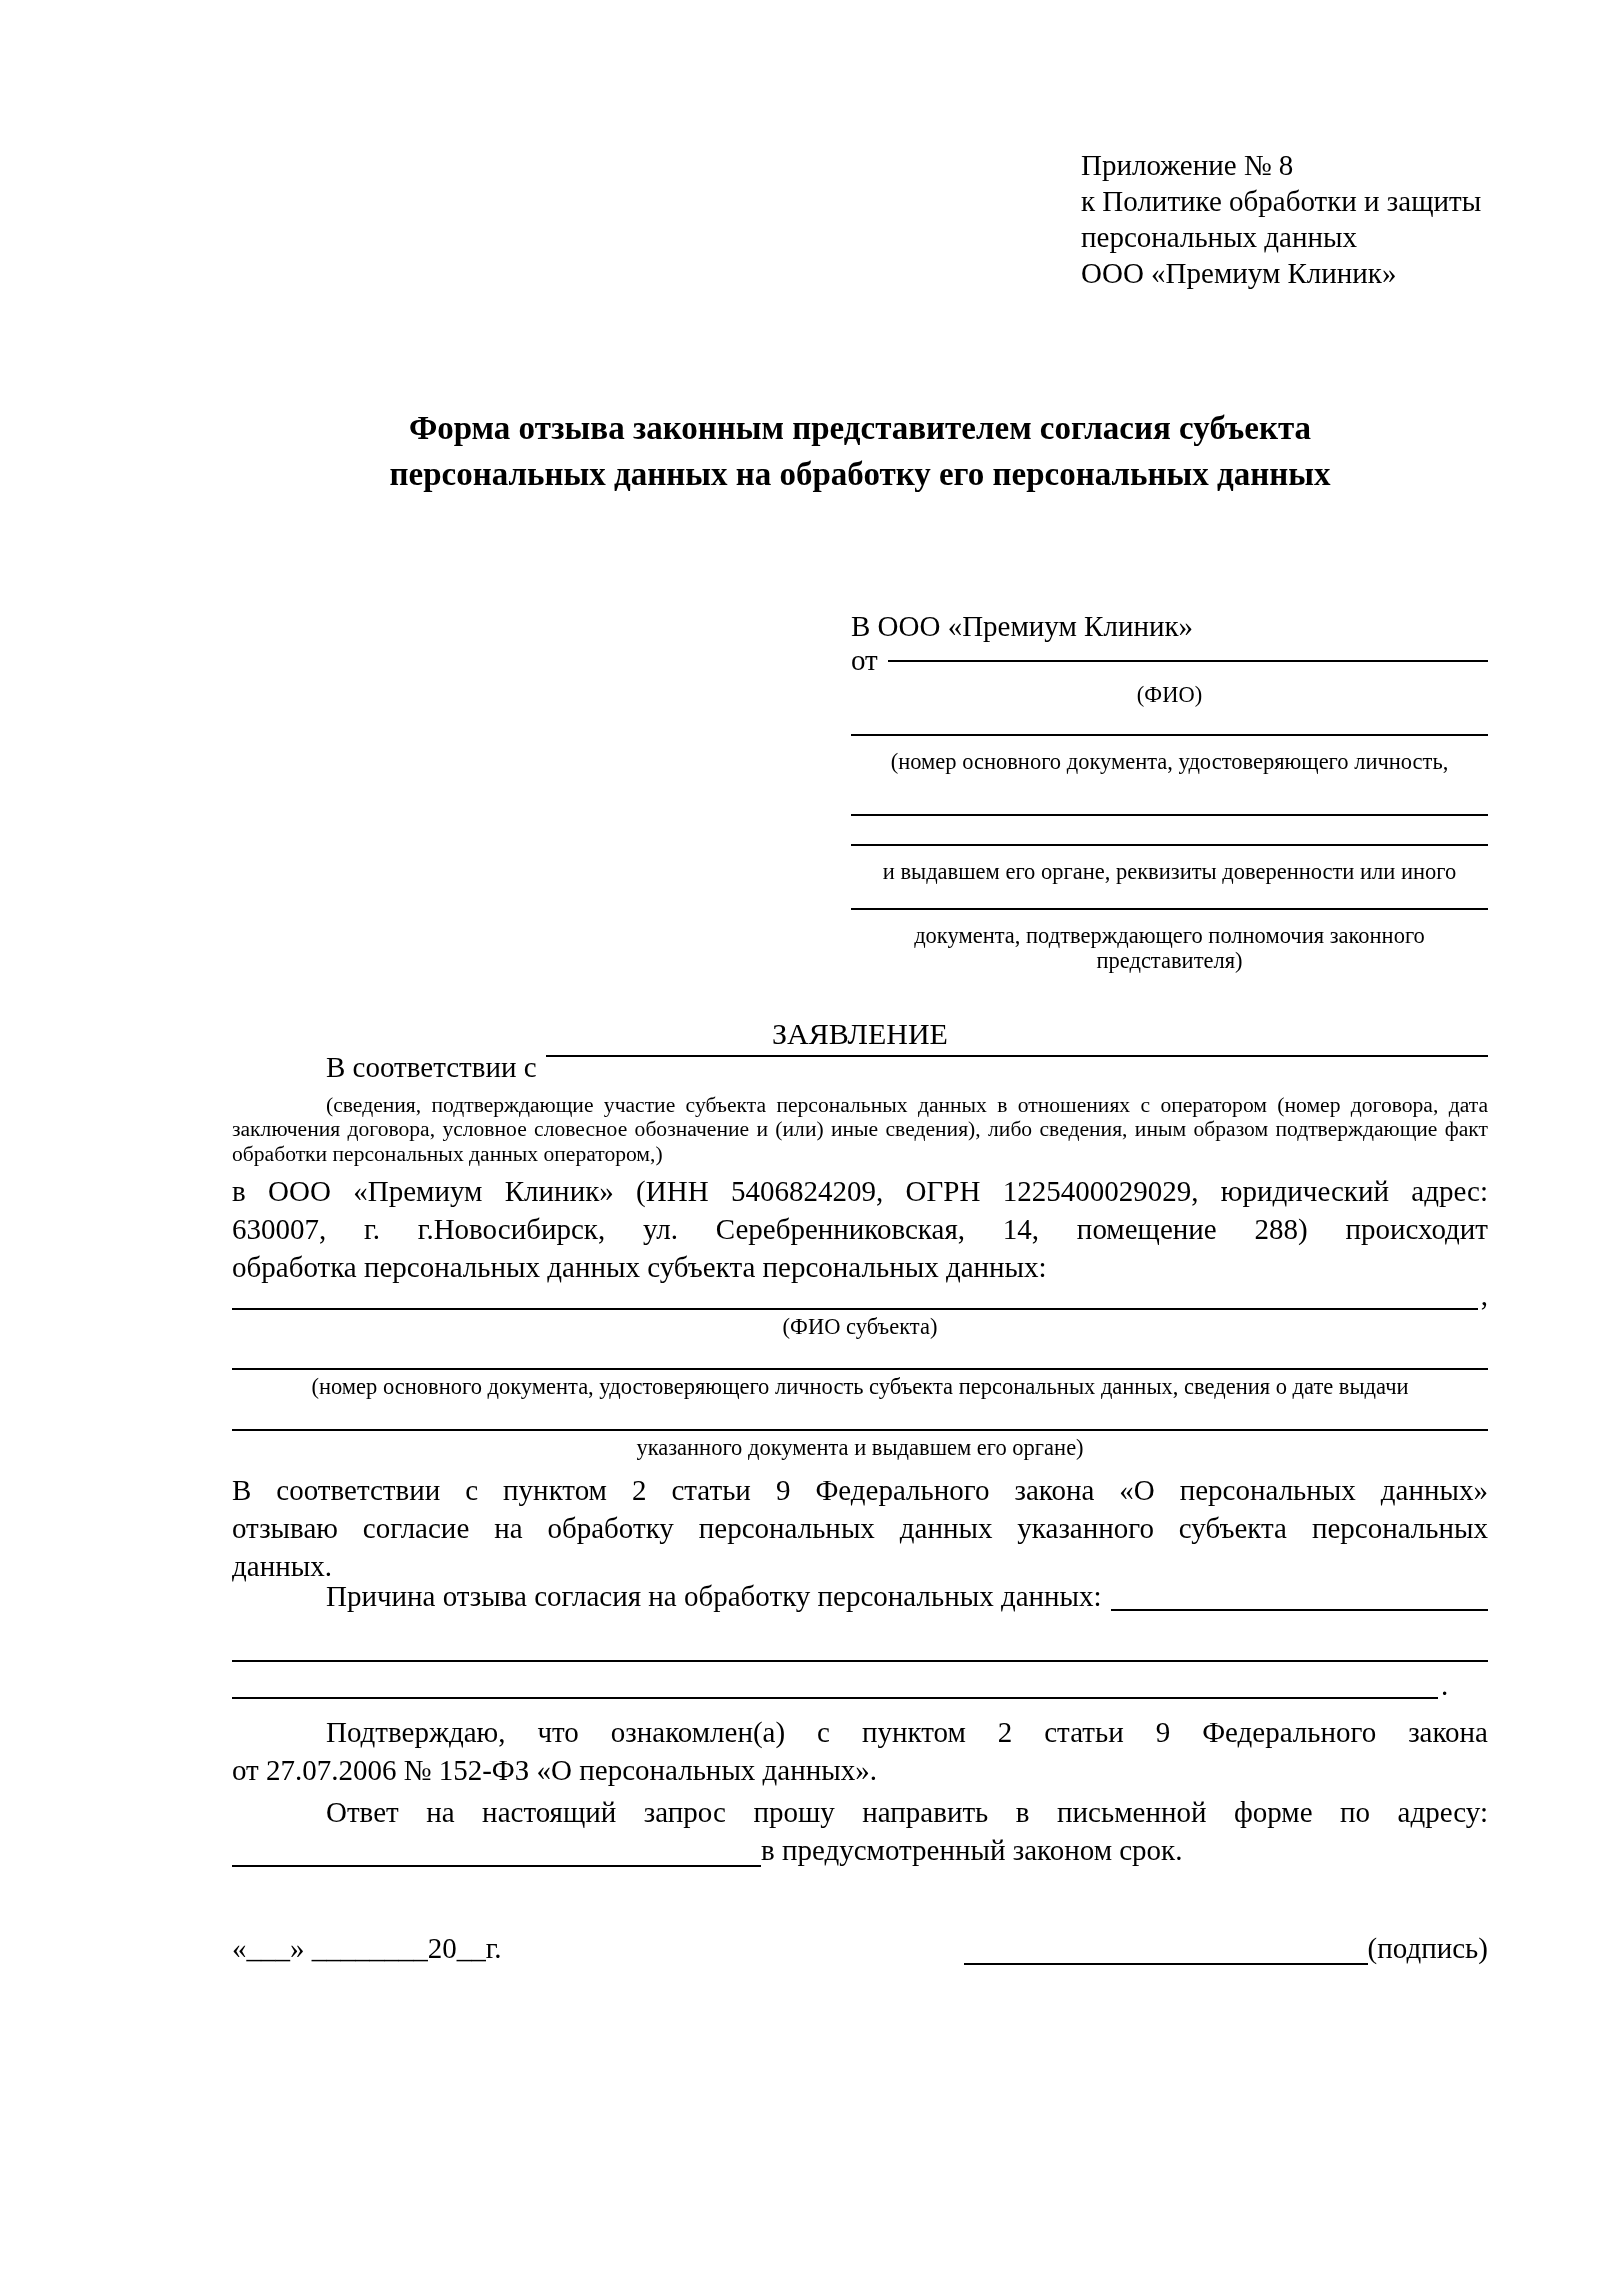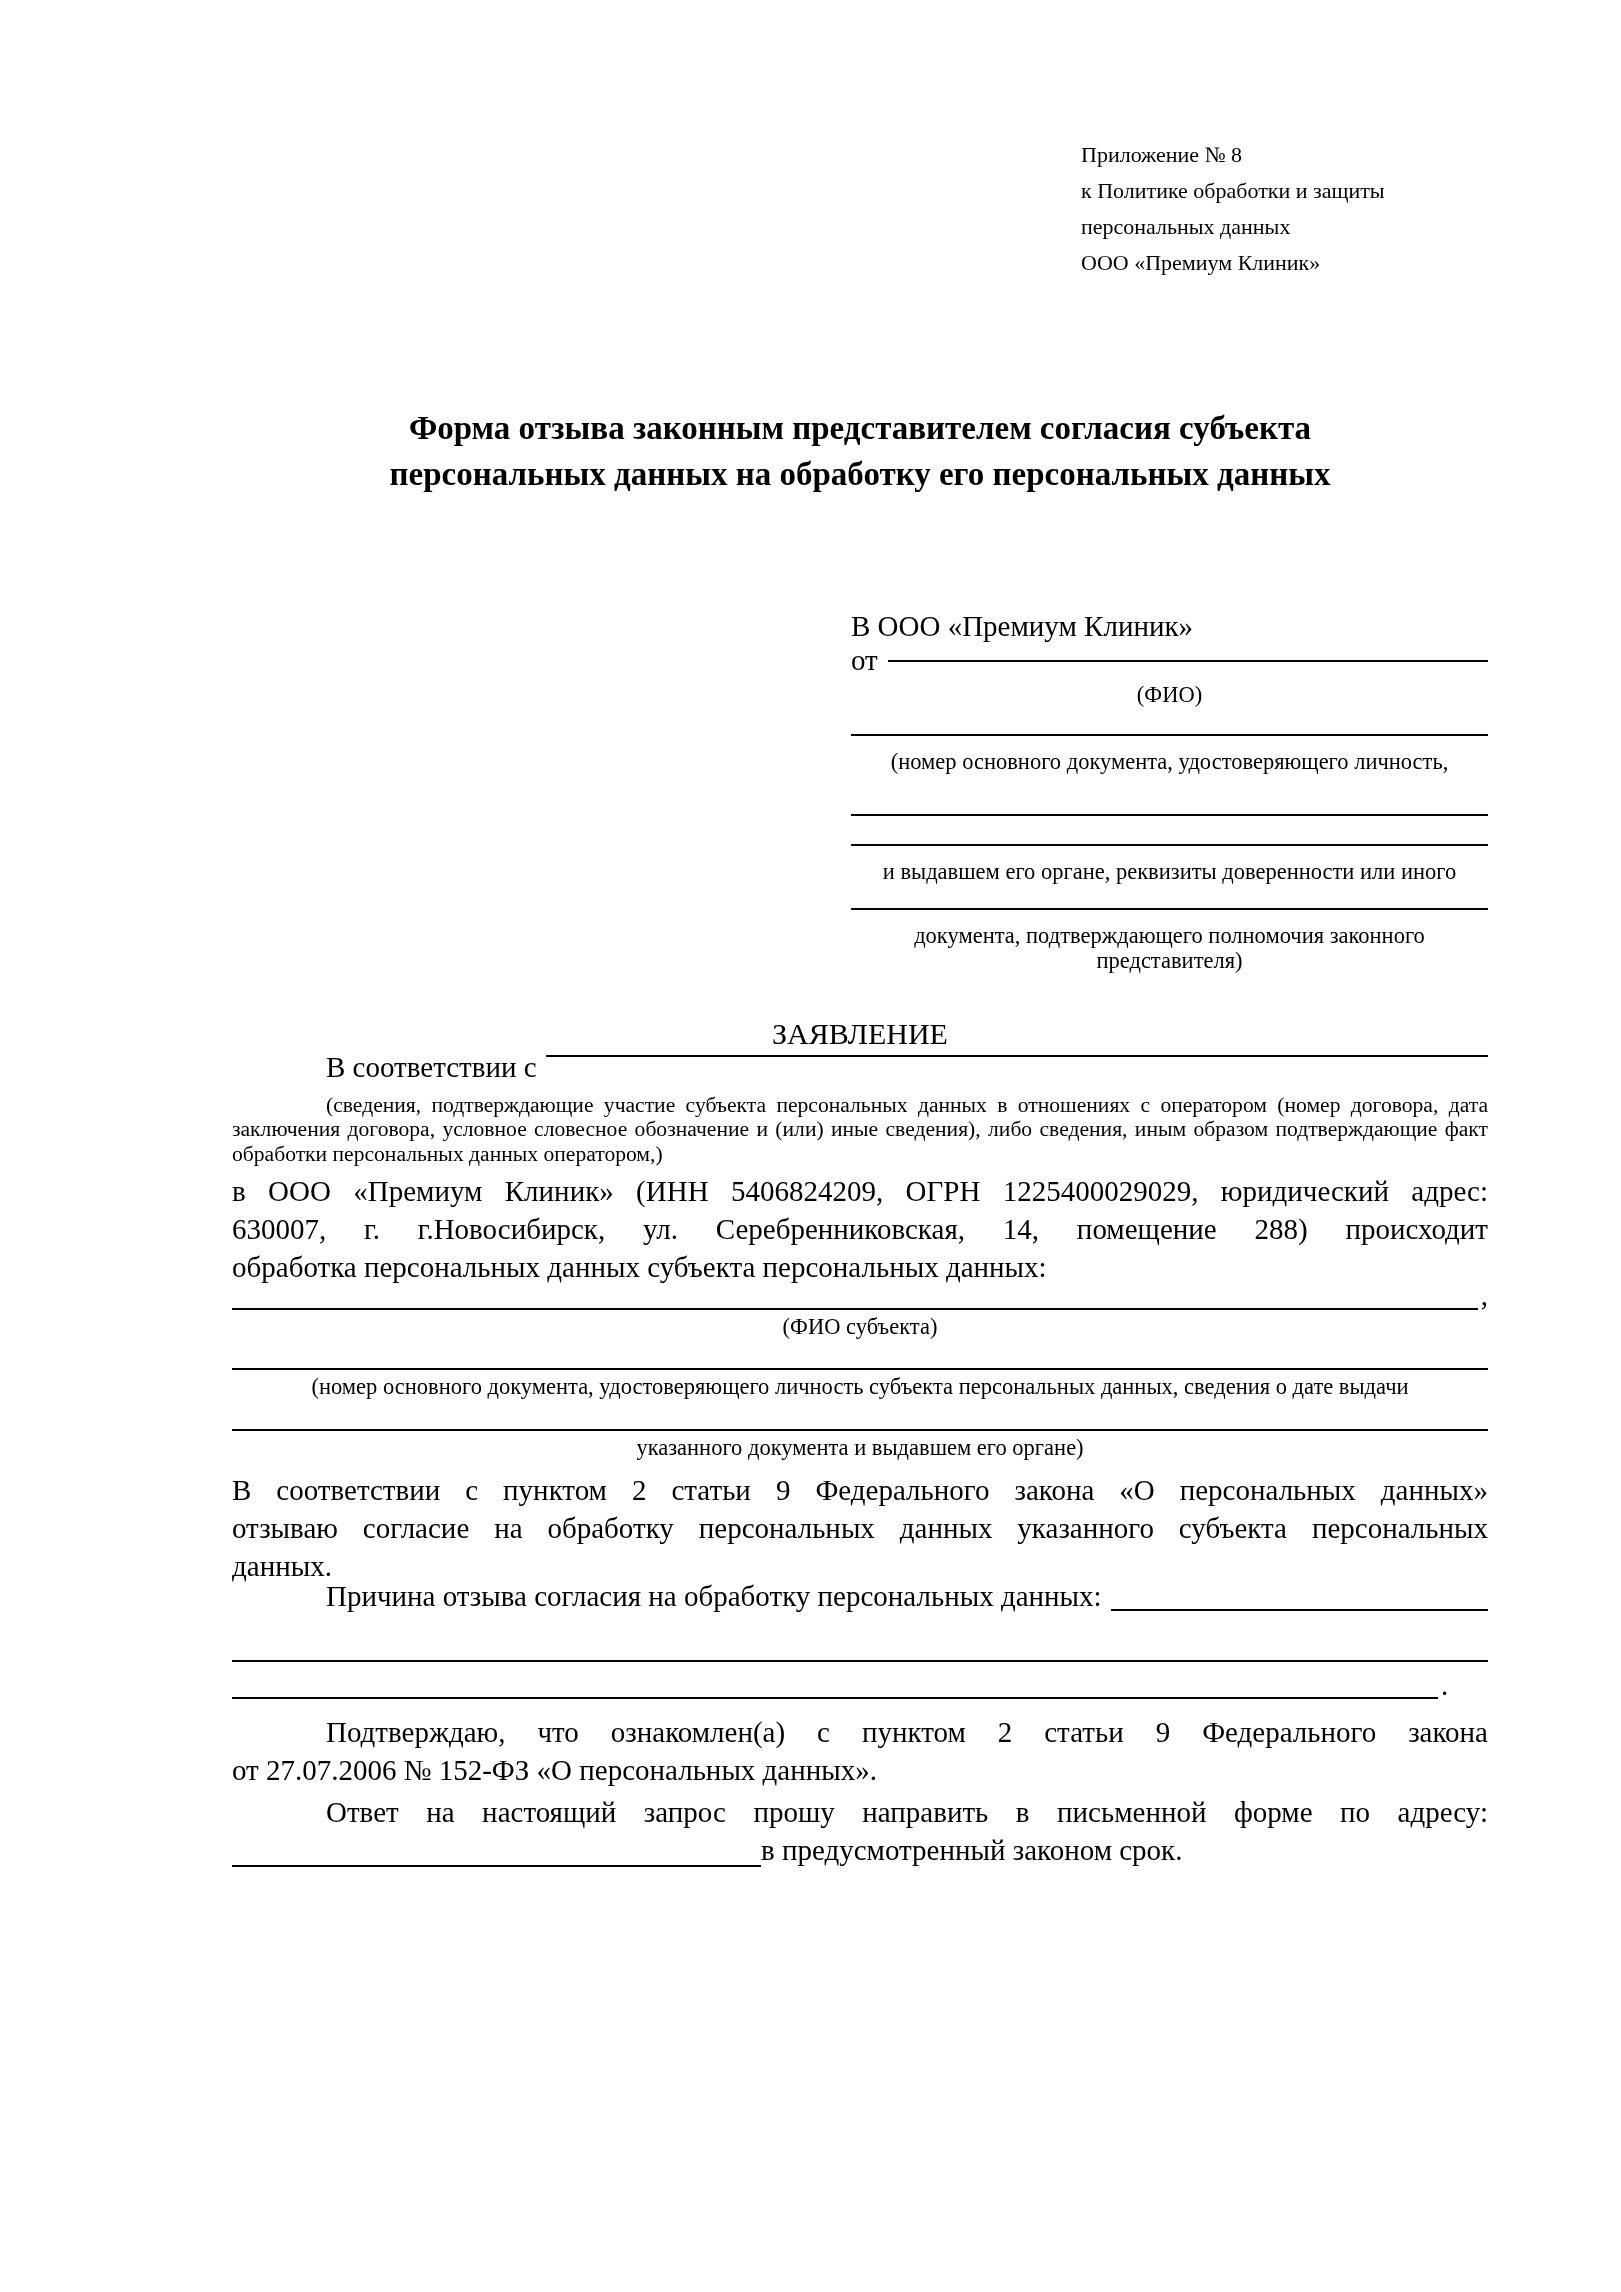--- a/index.html
+++ b/index.html
@@ -10,22 +10,22 @@
     background:#ffffff;
     color:#000;
     font-family:"Liberation Serif","DejaVu Serif",serif;
     overflow:hidden;
     box-sizing:border-box;
   }
   .page * { box-sizing:border-box; }
 
   
   .appendix {
-    position:absolute; left:1081px; top:137px;
-    font-size:22px; line-height:36px; white-space:nowrap;
+    position:absolute; left:1081px; top:147px;
+    font-size:29px; line-height:36px; white-space:nowrap;
   }
 
   
   .doc-title {
     position:absolute; left:232px; top:405px; width:1256px;
     text-align:center; font-weight:bold;
     font-size:33px; line-height:46px;
   }
 
   
@@ -167,15 +167,19 @@
       <div class="jline confirm-indent">Подтверждаю, что ознакомлен(а) с пунктом 2 статьи 9 Федерального закона</div>
       <div class="jline jlast">от 27.07.2006 № 152-ФЗ «О персональных данных».</div>
     </div>
 
     <div class="reply-para">
       <span>Ответ на настоящий запрос прошу направить в письменной форме по адресу:</span>
       <span class="inline-blank"></span><span>в предусмотренный законом срок.</span>
     </div>
   </div>
 
+  <div class="footer-row">
+    <span class="date">«___» ________20__г.</span>
+    <span class="sig"><span class="sig-line"></span><span>(подпись)</span></span>
+  </div>
 
 </div>
 
 
 </body></html>

